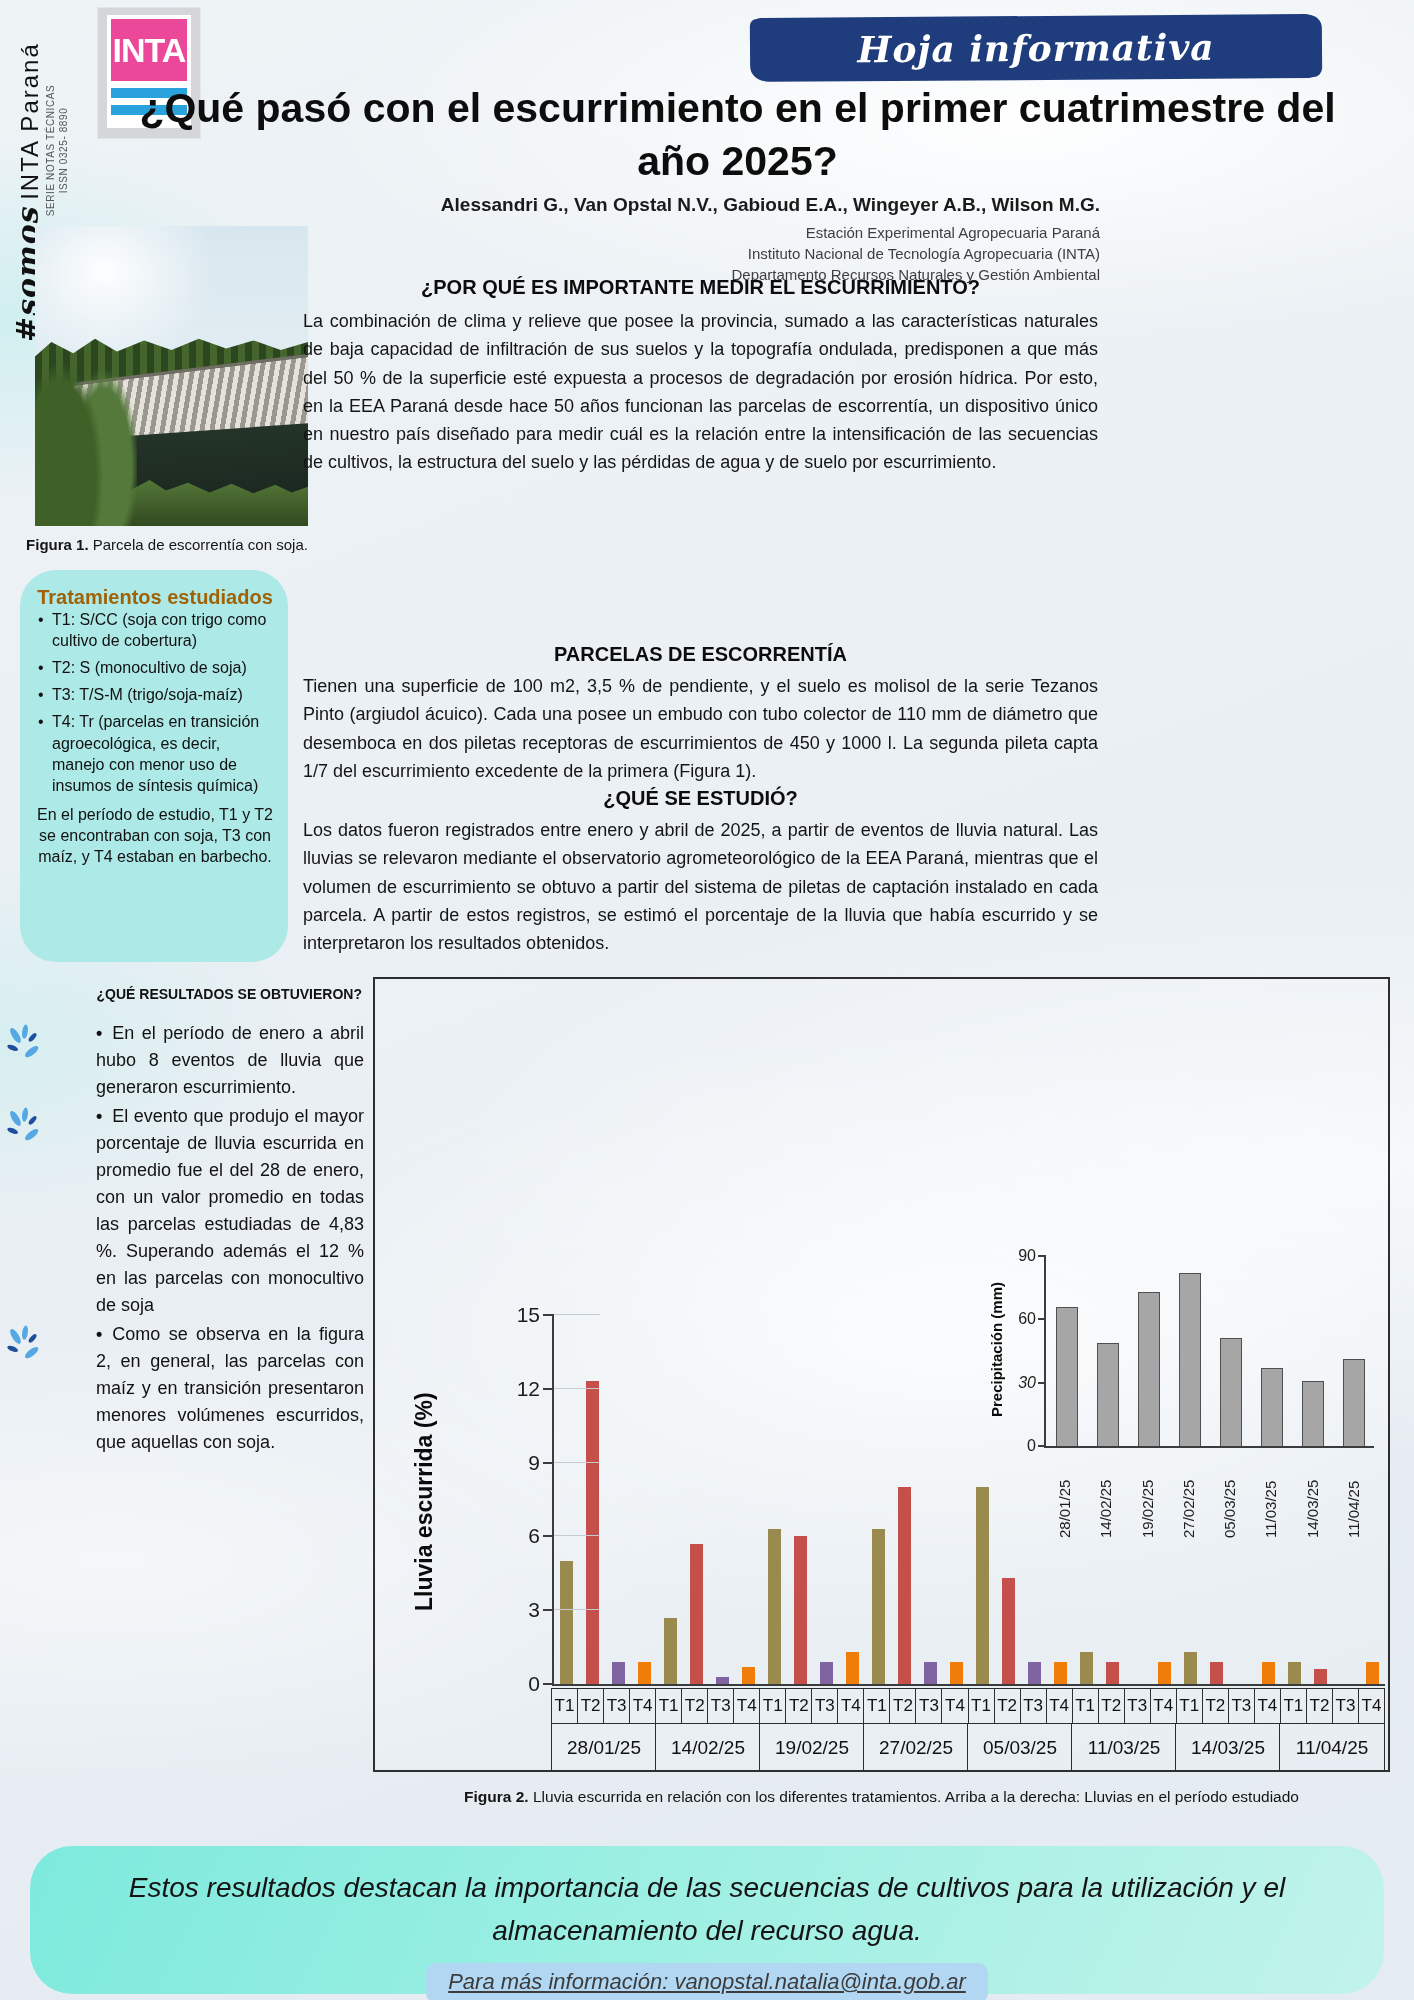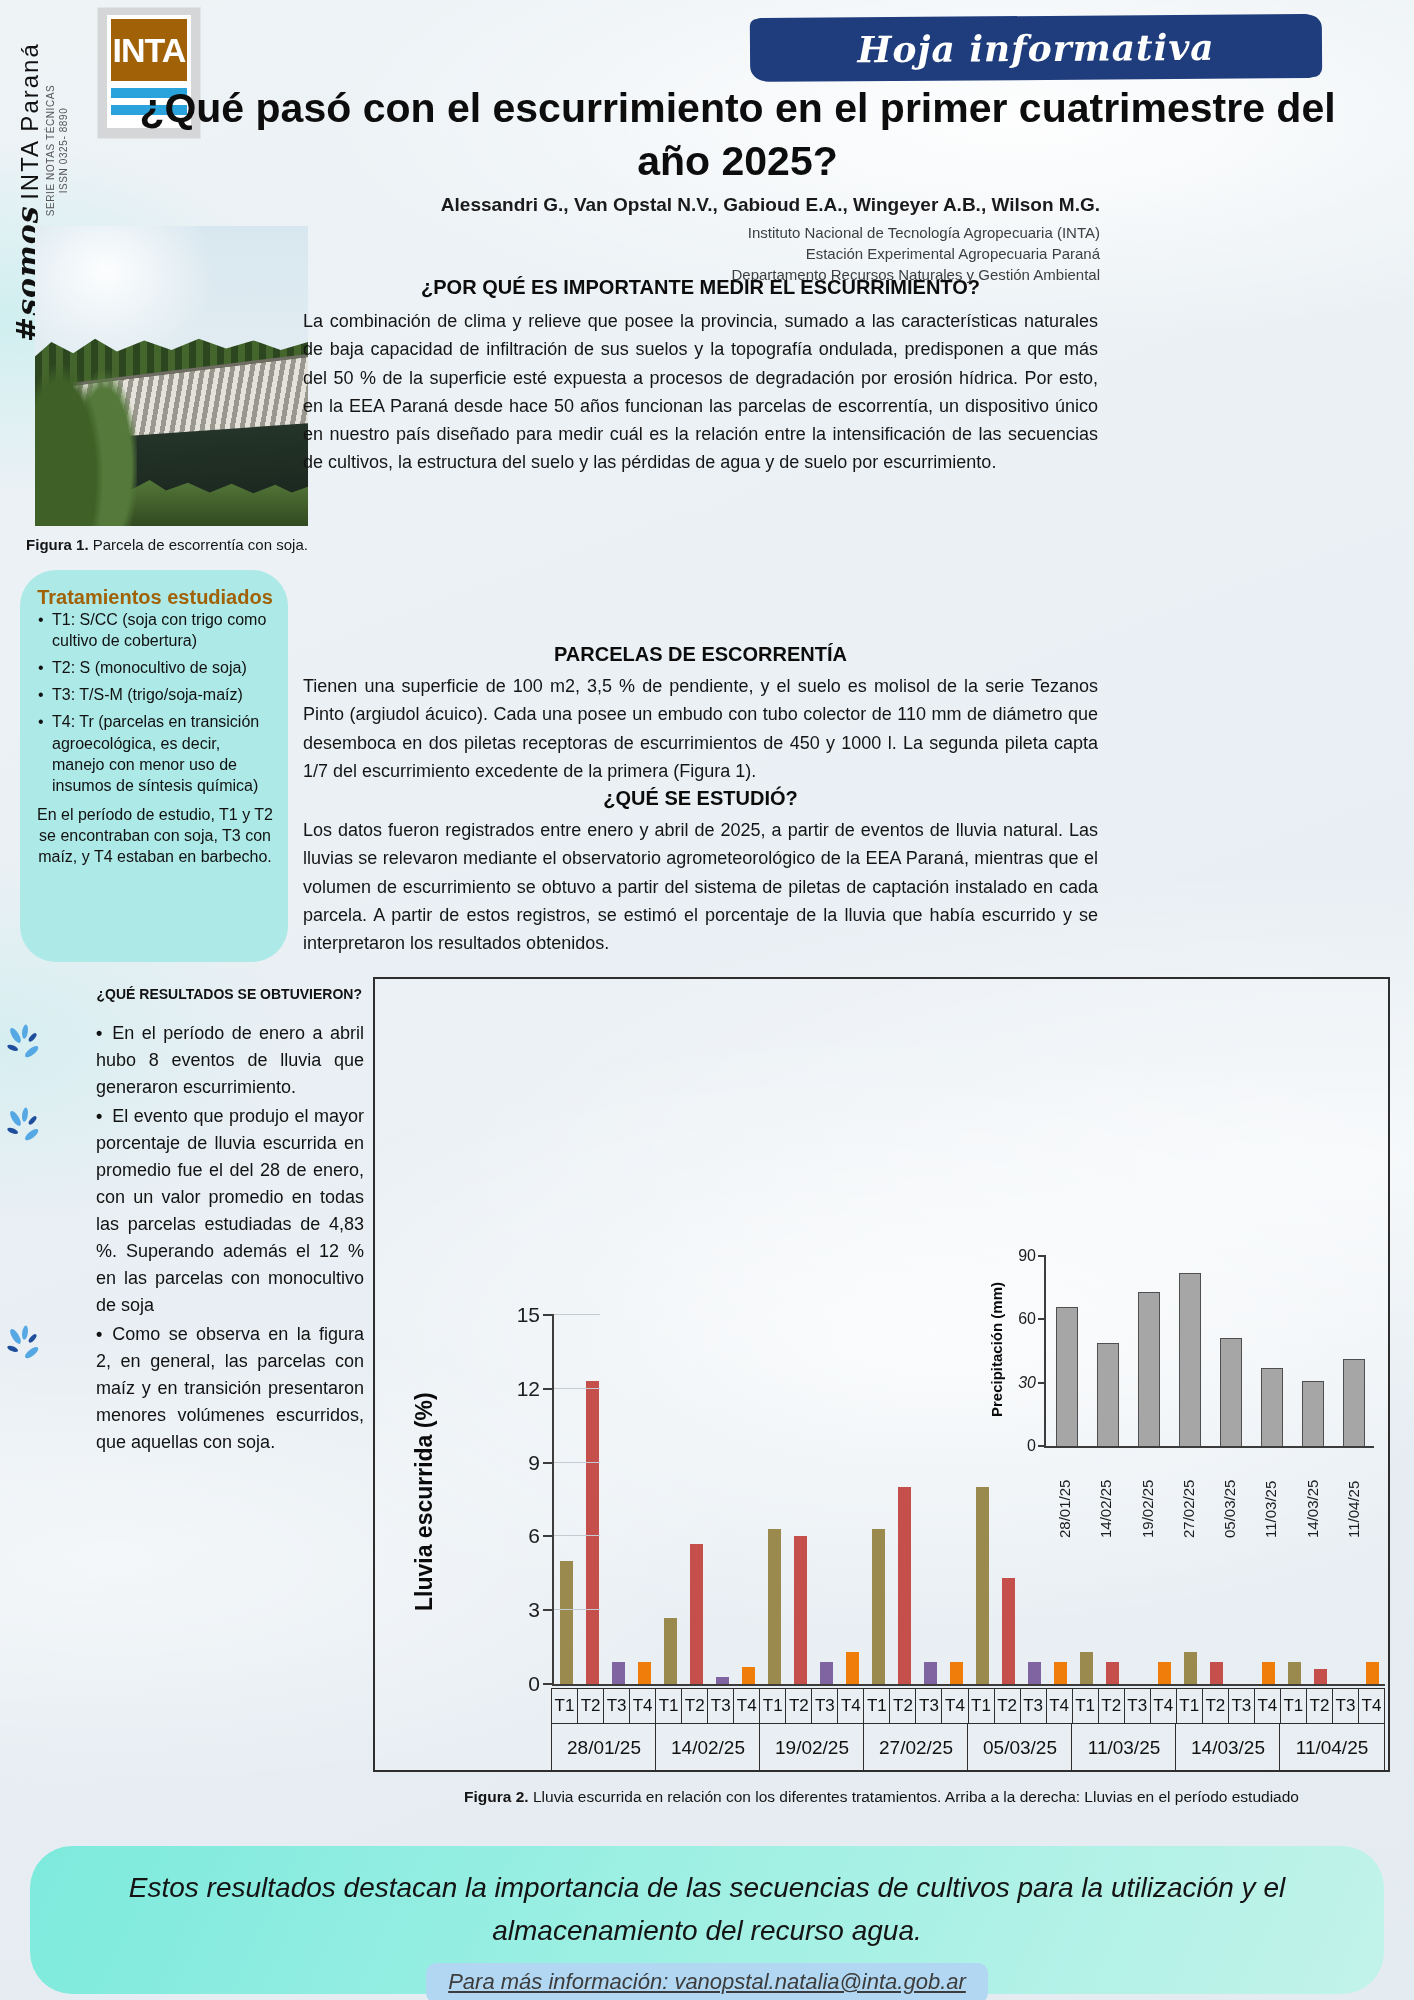--- a/index.html
+++ b/index.html
@@ -29,21 +29,21 @@
     transform:rotate(-90deg); transform-origin:top left;
     font-size:10px; color:#555; letter-spacing:0.6px; line-height:1.3; text-align:center; white-space:nowrap;
   }
   .logo-card {
     position:absolute; left:98px; top:8px; width:102px; height:130px;
     background:#d4d6d8; padding:7px 9px 10px 9px;
     box-shadow:0 0 0 1px rgba(0,0,0,0.05);
   }
   .logo-inner { width:100%; height:100%; background:#fff; padding:4px 4px; }
   .logo-red {
-    background:#a16207; height:62px; display:flex; align-items:center; justify-content:center;
+    background:#ec4899; height:62px; display:flex; align-items:center; justify-content:center;
     color:#fff; font-weight:bold; font-size:34px; letter-spacing:-1px; font-stretch:condensed;
   }
   .logo-stripe { background:#2aa3dc; height:10px; margin-top:7px; }
   .banner {
     position:absolute; left:753px; top:16px; width:566px; height:64px;
     background:#1f3d7d; border-radius:8px 14px 10px 16px;
     display:flex; align-items:center; justify-content:center;
     transform:rotate(-0.4deg);
     box-shadow:4px 0 0 -1px #1f3d7d, -4px 0 0 -1px #1f3d7d;
   }
@@ -183,22 +183,22 @@
       <div class="logo-stripe"></div>
     </div>
   </div>
   <div class="banner">
     <span>Hoja informativa</span>
   </div>
 
   <h1 class="title">¿Qué pasó con el escurrimiento en el primer cuatrimestre del año 2025?</h1>
   <div class="authors">Alessandri G., Van Opstal N.V., Gabioud E.A., Wingeyer A.B., Wilson M.G.</div>
   <div class="affils" id="affils">
+      <div>Estación Experimental Agropecuaria Paraná</div>
       <div>Instituto Nacional de Tecnología Agropecuaria (INTA)</div>
-      <div>Estación Experimental Agropecuaria Paraná</div>
       <div>Departamento Recursos Naturales y Gestión Ambiental</div>
     </div>
 
   <div class="photo">
     <div class="sun"></div>
     <div class="crops"></div>
     <div class="roof"></div>
     <div class="shed"></div>
     <div class="grass"></div>
     <div class="tallgrass"></div>

